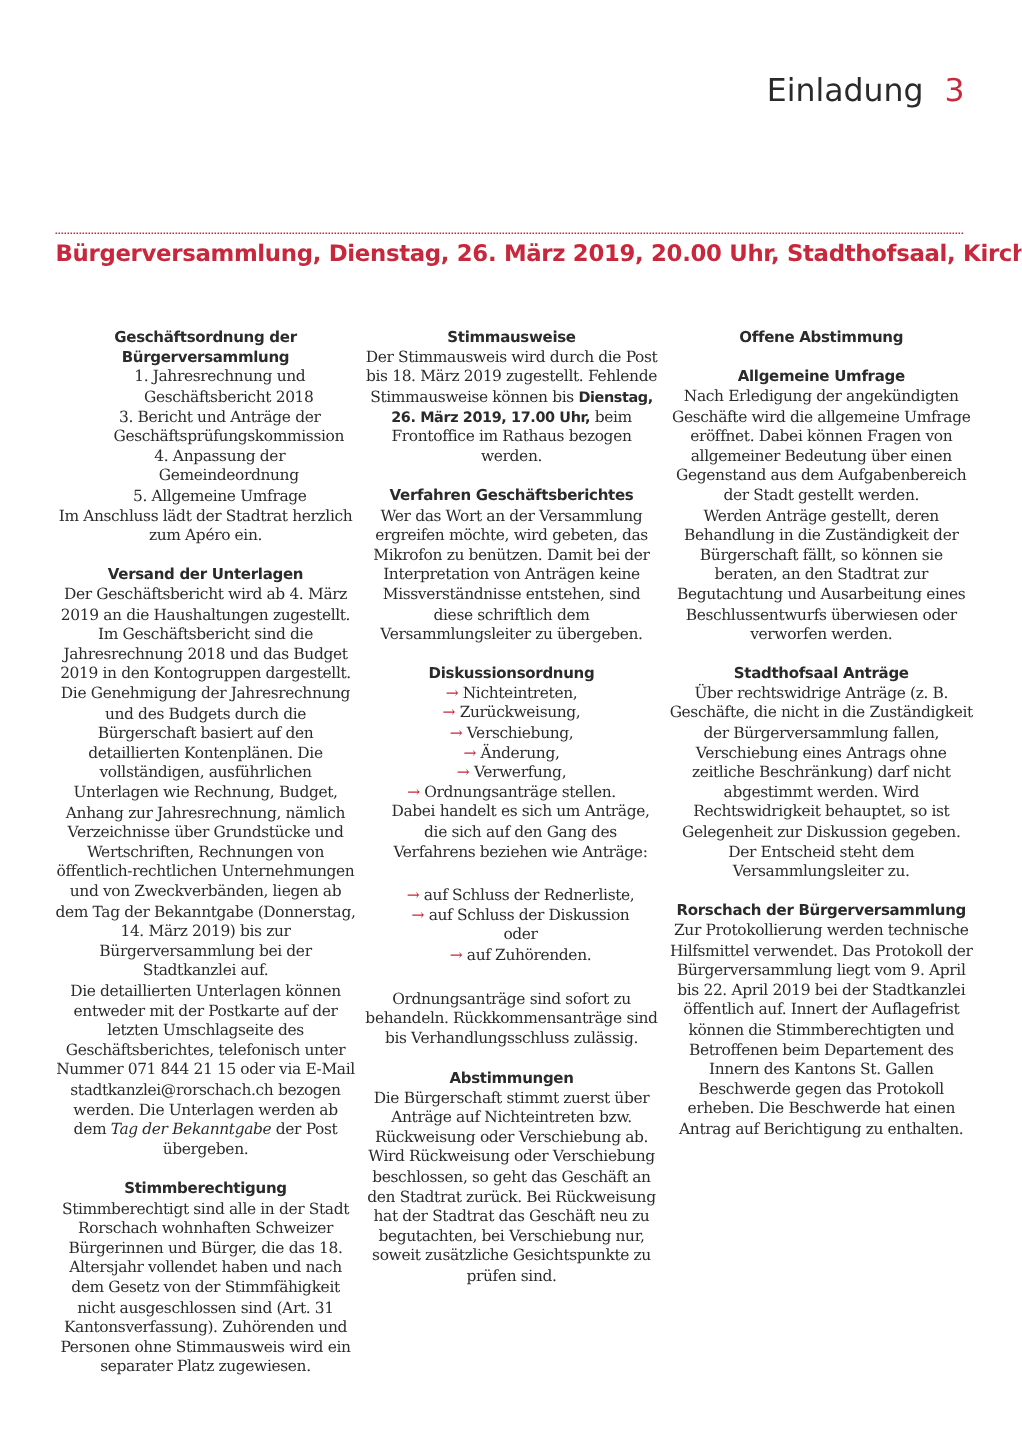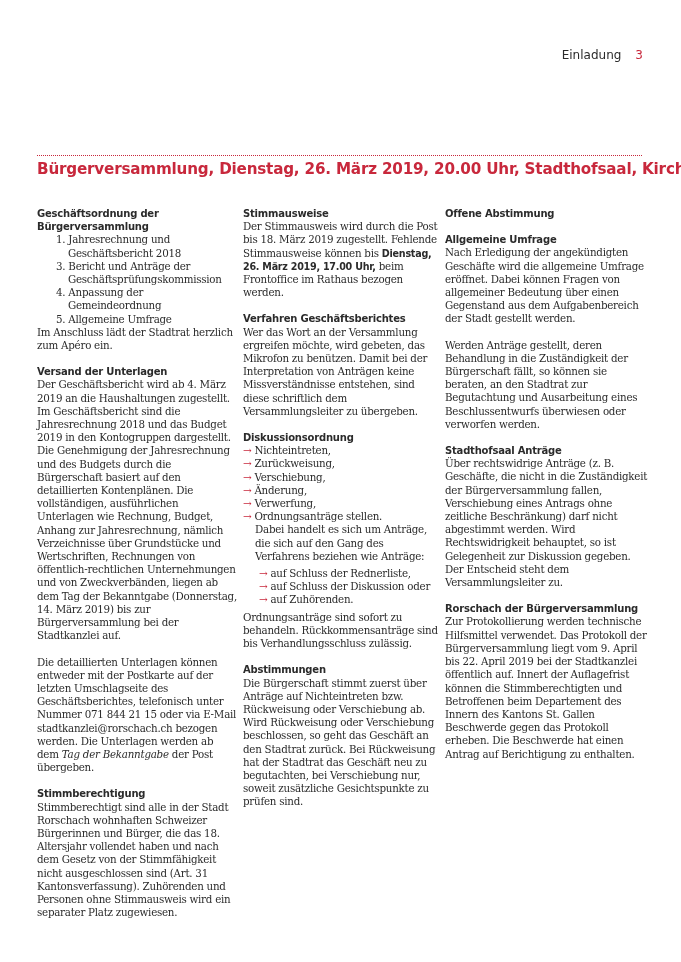--- a/index.html
+++ b/index.html
@@ -1,35 +1,35 @@
 <!DOCTYPE html>
 <html><head>
 <meta charset="utf-8">
 <style>
   html, body { margin:0; padding:0; background:#ffffff; }
   body { width:681px; height:962px; position:relative; overflow:hidden; font-family:"DejaVu Serif", serif; color:#2b2b2b; }
-  .page-header { position:absolute; top:48px; right:38px; font-family:"DejaVu Sans", sans-serif; font-size:12px; color:#2a2a2a; }
+  .page-header { position:absolute; top:48px; right:38px; font-family:"DejaVu Sans", sans-serif; font-size:21px; color:#2a2a2a; }
   .page-header .pnum { color:#c8283c; margin-left:14px; }
   .rule { position:absolute; top:155px; left:37px; width:605px; border-top:1px dotted #c8283c; height:0; }
   .headline { position:absolute; top:160px; left:37px; font-family:"DejaVu Sans", sans-serif; font-weight:bold; font-size:15.2px; color:#c8283c; letter-spacing:-0.2px; white-space:nowrap; }
-  .col { position:absolute; top:207px; font-size:10.3px; line-height:13.2px; letter-spacing:-0.25px; }
+  .col { position:absolute; top:219px; font-size:10.3px; line-height:13.2px; letter-spacing:-0.25px;text-align:center; }
   .col1 { left:37px; width:200px; }
   .col2 { left:243px; width:196px; }
   .col3 { left:445px; width:205px; }
   .sec { margin-bottom:13px; }
   .sec h3 { margin:0; font-family:"DejaVu Sans", sans-serif; font-weight:bold; font-size:10px; line-height:13.2px; letter-spacing:-0.2px; color:#2b2b2b; }
   .sec p { margin:0; }
-  .sec p + p { margin-top:13px; }
+  .sec p + p { }
   ol.agenda { margin:0; padding:0; list-style:none; }
   ol.agenda li { padding-left:12px; text-indent:-12px;margin-left:19px; }
   ul.arrows { margin:0; padding:0; list-style:none; }
   ul.arrows li { padding-left:0; }
   .arrow { color:#c8283c; margin-right:3px; }
   .sub { padding-left:12px; }
-  .subarrows { list-style:none; margin:4px; padding:0 0 0 12px; }
+  .subarrows { list-style:none; margin:16px; padding:0 0 0 12px; }
   b.inline { font-family:"DejaVu Sans", sans-serif; font-size:9.6px; }
   i { font-style:italic; }
 </style>
 </head>
 <body>
 
 <div class="page-header">
   <span>Einladung</span><span class="pnum">3</span>
 </div>
 

